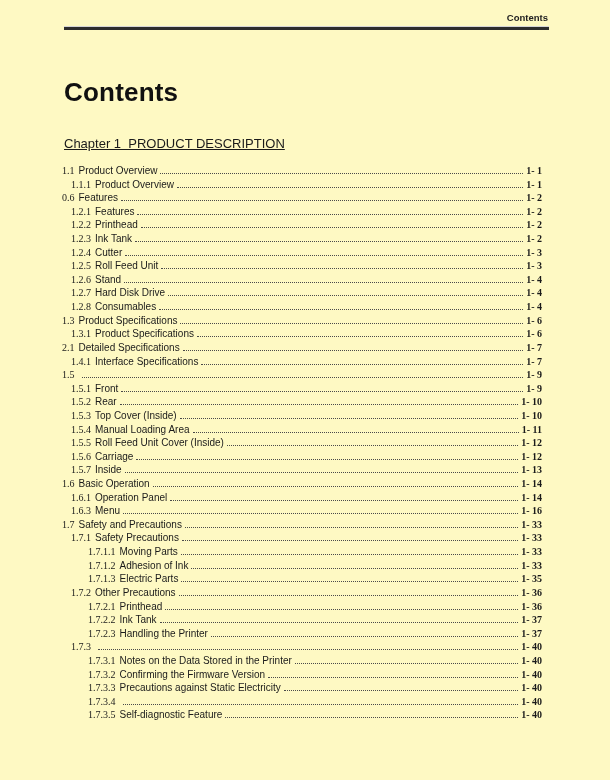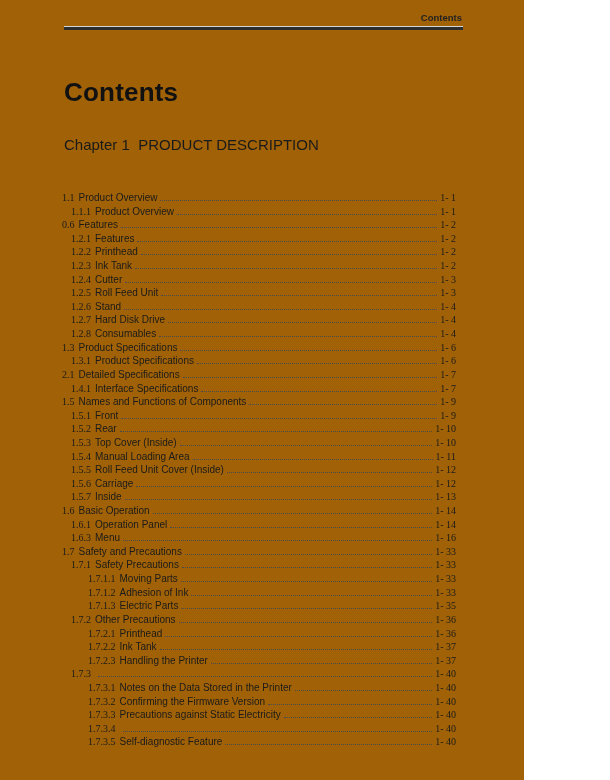--- a/index.html
+++ b/index.html
@@ -2,23 +2,23 @@
 <html><head>
 <meta charset="utf-8">
 <style>
   html, body {
     margin: 0;
     padding: 0;
     background: #ffffff;
   }
   .page {
     position: relative;
-    width: 524px;
+    width: 610px;
     height: 780px;
-    background: #a16207;
+    background: #fef9c3;
     overflow: hidden;
     font-family: "Liberation Sans", sans-serif;
     color: #1a1a1a;
   }
   
   .running-header {
     position: absolute;
     top: 12px;
     left: 64px;
     right: 62px;
@@ -44,32 +44,32 @@
     font-weight: bold;
     letter-spacing: 0.2px;
     color: #111;
     line-height: 1;
   }
   
   .chapter-heading {
     position: absolute;
     top: 137px;
     left: 64px;
-    font-size: 15px;
+    font-size: 13px;
     color: #1a1a1a;
     white-space: pre;
     line-height: 1;
+    text-decoration: underline;
   }
   
   .toc {
     position: absolute;
     top: 164px;
     left: 62px;
     right: 68px;
-    margin-top: 27px;
   }
   .toc-row {
     display: flex;
     align-items: baseline;
     height: 13.62px;
     font-size: 10px;
     line-height: 13.62px;
     white-space: nowrap;
   }
   .toc-row .num {
@@ -88,20 +88,21 @@
     border-bottom: 1px dotted #4a4a4a;
     margin: 0 3px 3px 3px;
     min-width: 8px;
   }
   .toc-row .pg {
     font-family: "Liberation Serif", serif;
     flex: none;
     text-align: center;
     white-space: pre;
     color: #1a1a1a;
+    font-weight: bold;
   }
   .toc-row.lvl1 { padding-left: 0; }
   .toc-row.lvl2 { padding-left: 9px; }
   .toc-row.lvl3 { padding-left: 26px; }
 </style>
 </head>
 <body>
 
 <div class="page">
 
@@ -199,21 +200,20 @@
         <span class="pg">1- 7</span>
       </div>
       <div class="toc-row lvl2">
         <span class="num">1.4.1</span>
         <span class="ttl">Interface Specifications</span>
         <span class="leader"></span>
         <span class="pg">1- 7</span>
       </div>
       <div class="toc-row lvl1">
         <span class="num">1.5</span>
-        <span class="ttl">Names and Functions of Components</span>
         <span class="leader"></span>
         <span class="pg">1- 9</span>
       </div>
       <div class="toc-row lvl2">
         <span class="num">1.5.1</span>
         <span class="ttl">Front</span>
         <span class="leader"></span>
         <span class="pg">1- 9</span>
       </div>
       <div class="toc-row lvl2">

